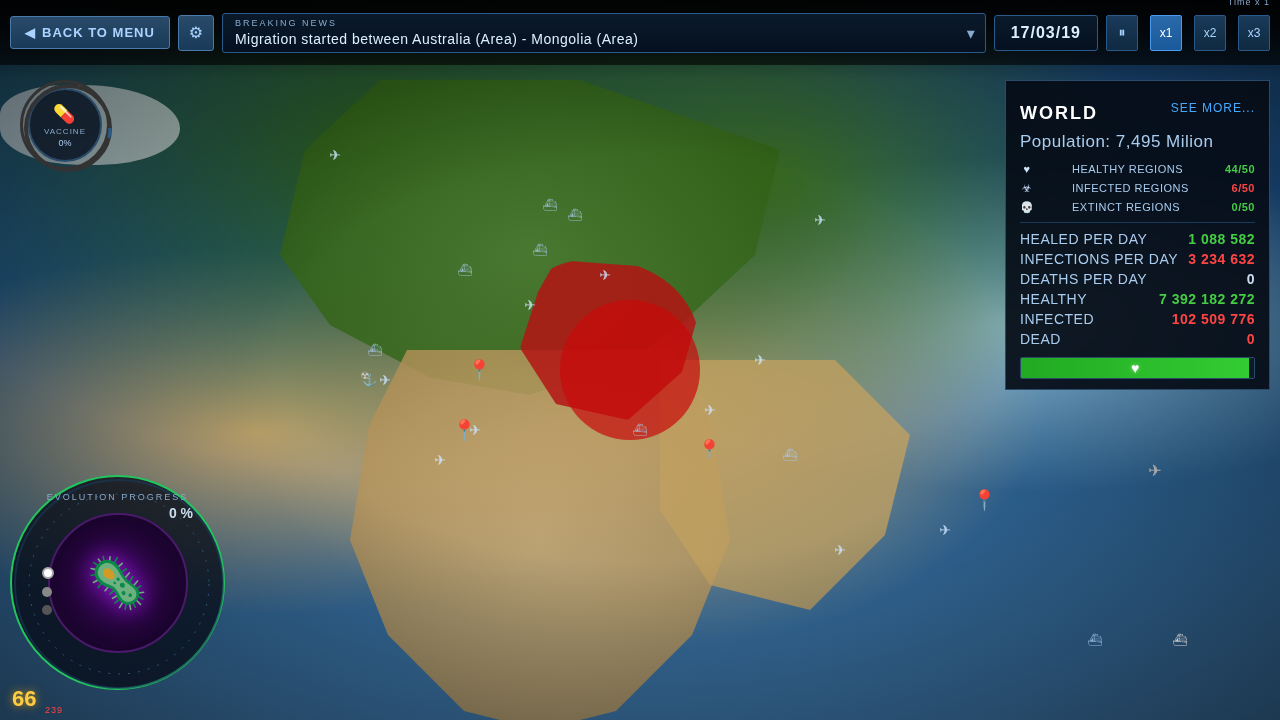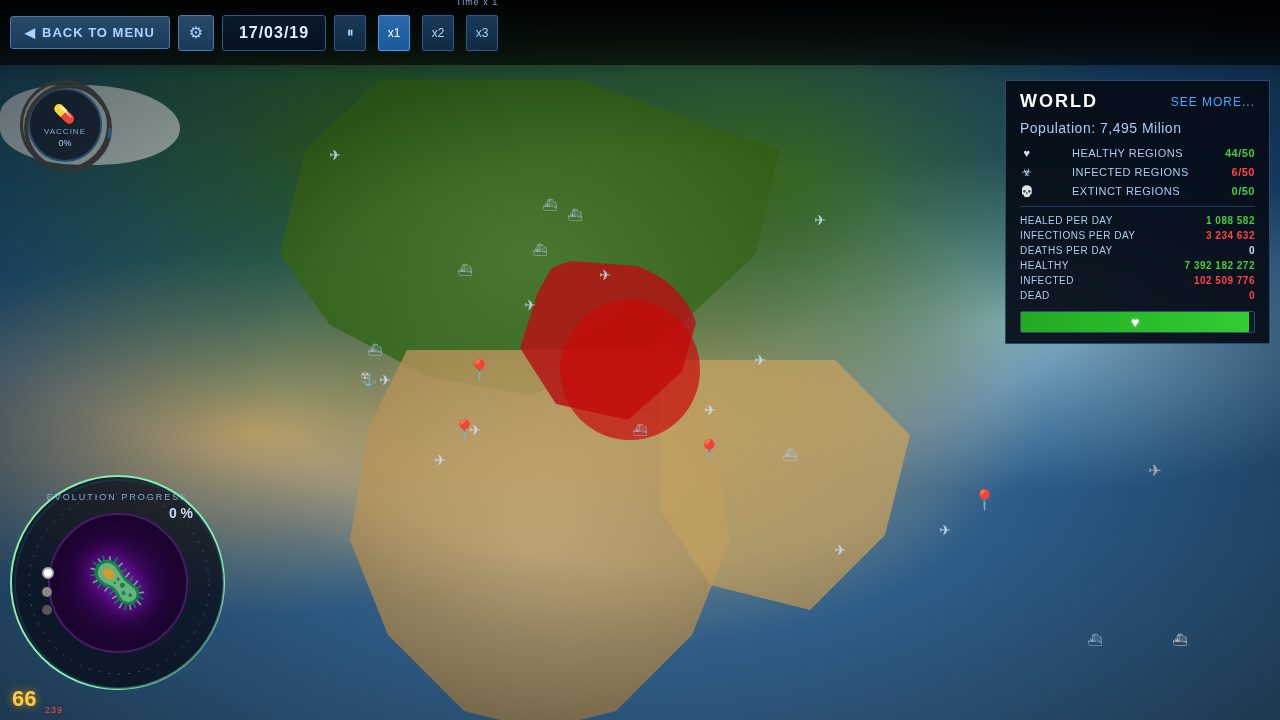--- a/index.html
+++ b/index.html
@@ -233,32 +233,33 @@
       align-items: center;
       margin-bottom: 8px;
     }
 
     #world-panel .world-title {
       font-size: 18px;
       font-weight: bold;
       color: #ffffff;
       letter-spacing: 2px;
       text-transform: uppercase;
+      margin-top: 12px;
     }
 
     #world-panel .see-more {
       color: #44aaff;
       font-size: 12px;
       cursor: pointer;
       text-transform: uppercase;
       letter-spacing: 1px;
     }
 
     #world-panel .population {
-      font-size: 14px;
+      font-size: 17px;
       color: #aaccee;
       margin-bottom: 10px;
       letter-spacing: 0.5px;
     }
 
     .region-stat {
       display: flex;
       align-items: center;
       gap: 8px;
       margin-bottom: 5px;
@@ -292,21 +293,21 @@
     .divider {
       height: 1px;
       background: #1a3a5a;
       margin: 8px 0;
     }
 
     .stat-row {
       display: flex;
       justify-content: space-between;
       margin-bottom: 4px;
-      font-size: 10px;
+      font-size: 14px;
       letter-spacing: 0.5px;
       text-transform: uppercase;
     }
 
     .stat-row .stat-label {
       color: #aaccee;
     }
 
     .stat-row .stat-value {
       font-weight: bold;
@@ -396,21 +397,21 @@
       width: 215px;
       height: 215px;
       z-index: 100;
     }
 
     .evo-ring {
       width: 215px;
       height: 215px;
       border-radius: 50%;
       background: rgba(5, 10, 20, 0.75);
-      border: 2px solid #86efac;
+      border: 2px solid #22c55e;
       position: relative;
       display: flex;
       align-items: center;
       justify-content: center;
     }
 
     .evo-label {
       position: absolute;
       top: 15px;
       left: 50%;
@@ -590,20 +591,25 @@
 <div id="top-bar">
   <button id="back-btn">
     <span>◀</span>
     <span>Back to Menu</span>
   </button>
 
   <button id="settings-btn">
     <span>⚙</span>
   </button>
 
+  <div id="news-ticker">
+    <span class="breaking-label">Breaking News</span>
+    <span class="news-text">Migration started between Australia (Area) - Mongolia (Area)</span>
+    <span id="news-dropdown">▾</span>
+  </div>
 
   <div id="date-display">17/03/19</div>
 
   <div id="time-controls">
     <span id="time-label">Time x 1</span>
     <button class="time-btn pause">
       <span>⏸</span>
     </button>
     <button class="time-btn active">
       <span>x1</span>

